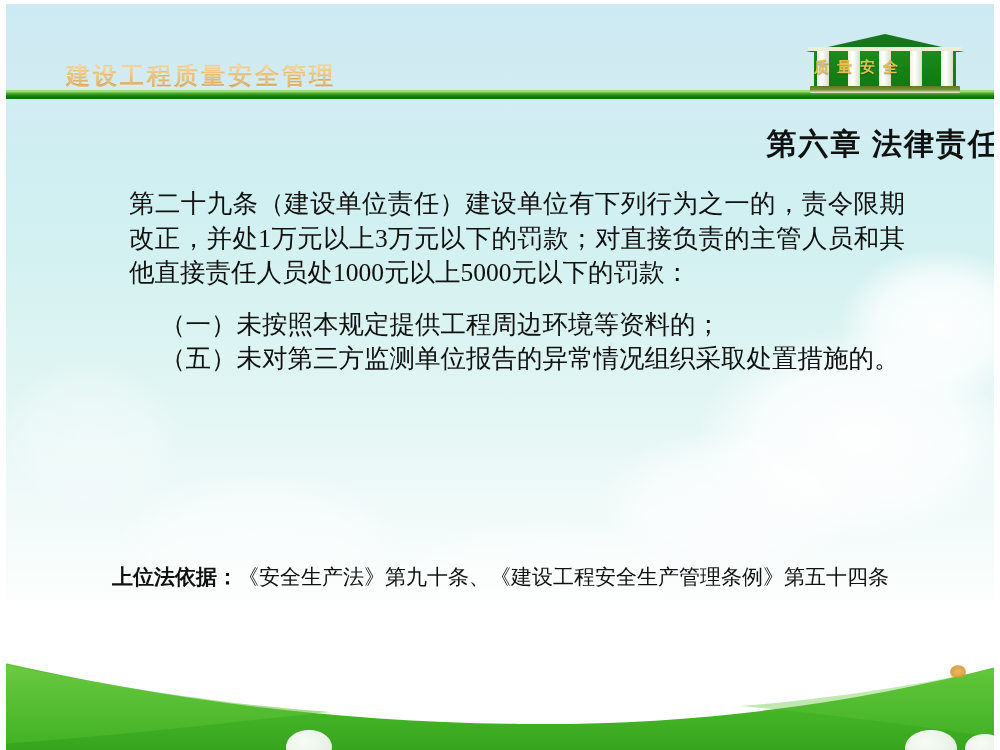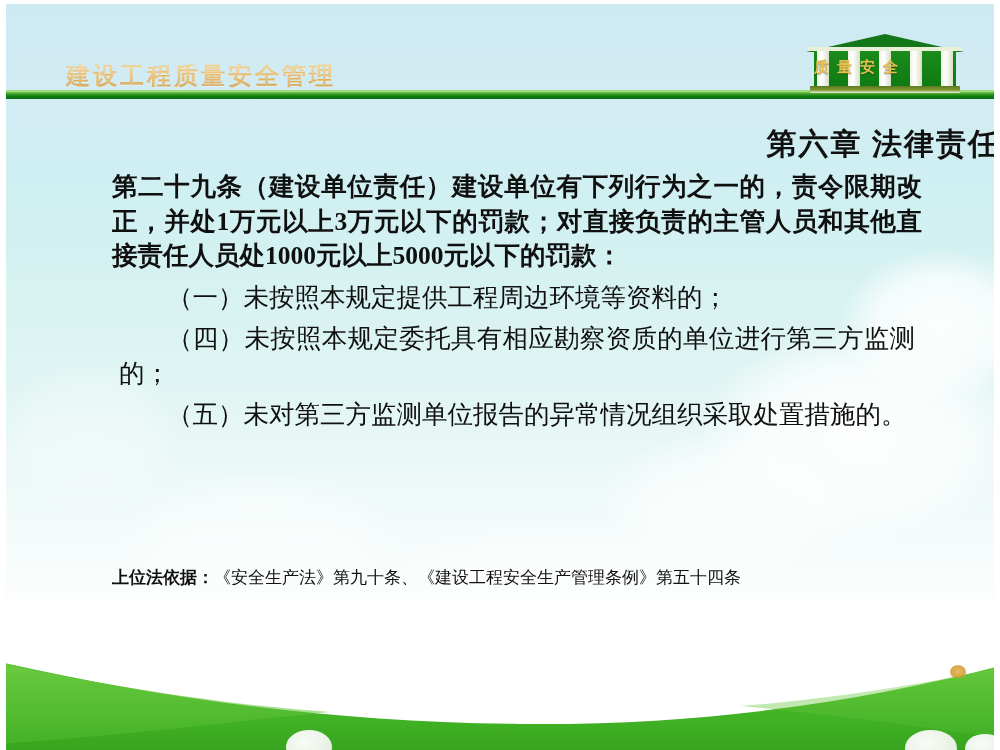--- a/index.html
+++ b/index.html
@@ -179,39 +179,38 @@
     position: absolute;
     left: 112px;
     top: 170px;
     width: 810px;
     font-size: 25.5px;
     line-height: 34.5px;
     color: #101010;
     text-align: justify;
   }
   .para {
-    margin: 0;
+    margin: 17px;
     text-indent: 0;
-    font-weight: bold;
   }
   .para.intro { text-indent: 0; }
   .item {
-    margin: 7px;
+    margin: 0;
     text-indent: 48px;
   }
   .item.bold {
     font-weight: bold;
     text-indent: 48px;
   }
   .footer-note {
     position: absolute;
     left: 112px;
     top: 560px;
     width: 830px;
-    font-size: 17px;
+    font-size: 21px;
     line-height: 35px;
     color: #101010;
   }
   .footer-note b { font-weight: bold; }
   
   .hill {
     position: absolute;
     left: 0;
     bottom: 0;
     width: 1000px;
@@ -277,21 +276,20 @@
     </div>
     <div class="logo-text">质量安全</div>
     <div class="logo-base"></div>
   </div>
 
   <div class="slide-title">第六章  法律责任</div>
 
   <div class="content">
     <p class="para intro">第二十九条（建设单位责任）建设单位有下列行为之一的，责令限期改正，并处1万元以上3万元以下的罚款；对直接负责的主管人员和其他直接责任人员处1000元以上5000元以下的罚款：</p>
     <p class="item">（一）未按照本规定提供工程周边环境等资料的；</p>
-    <p class="item">（四）未按照本规定委托具有相应勘察资质的单位进行第三方监测的；</p>
     <p class="item">（五）未对第三方监测单位报告的异常情况组织采取处置措施的。</p>
   </div>
 
   <div class="footer-note">
     <b>上位法依据：</b><span>《安全生产法》第九十条、《建设工程安全生产管理条例》第五十四条</span>
   </div>
 
   <div class="hill">
     <svg width="1000" height="110" viewBox="0 0 1000 110" preserveAspectRatio="none">
       <defs>

